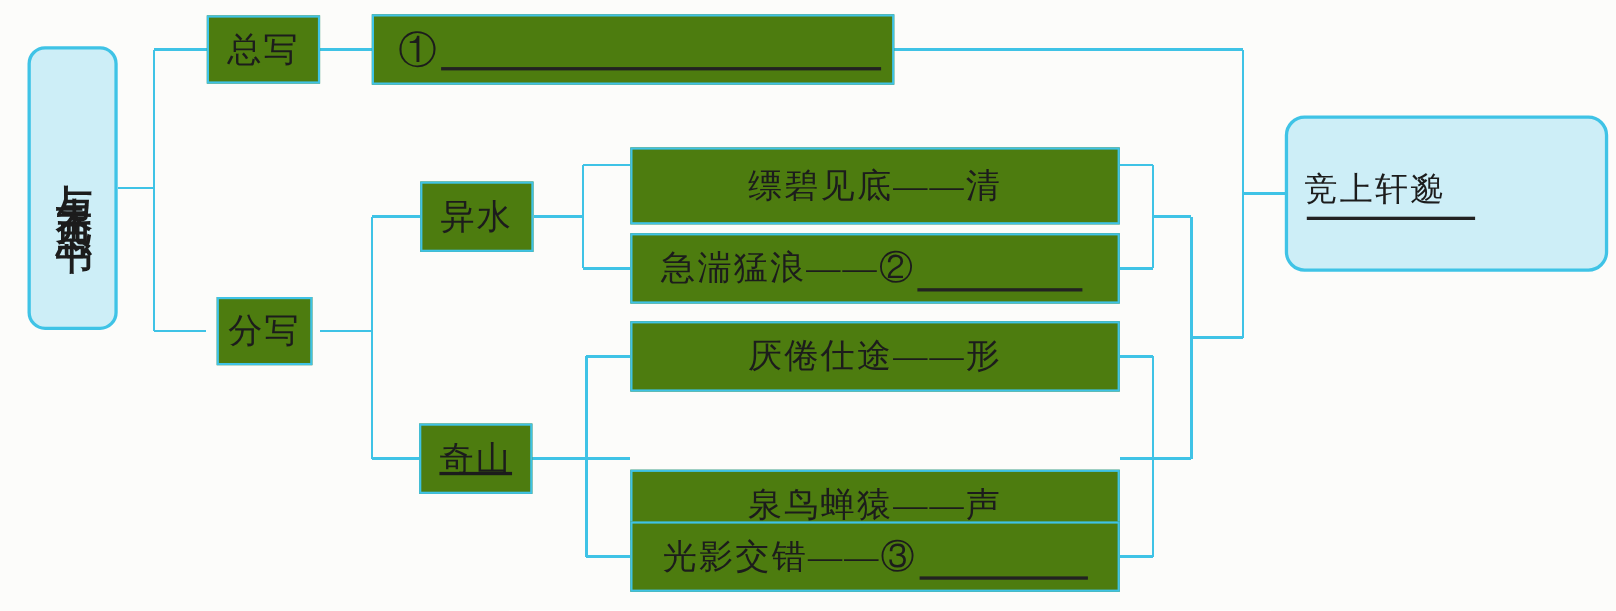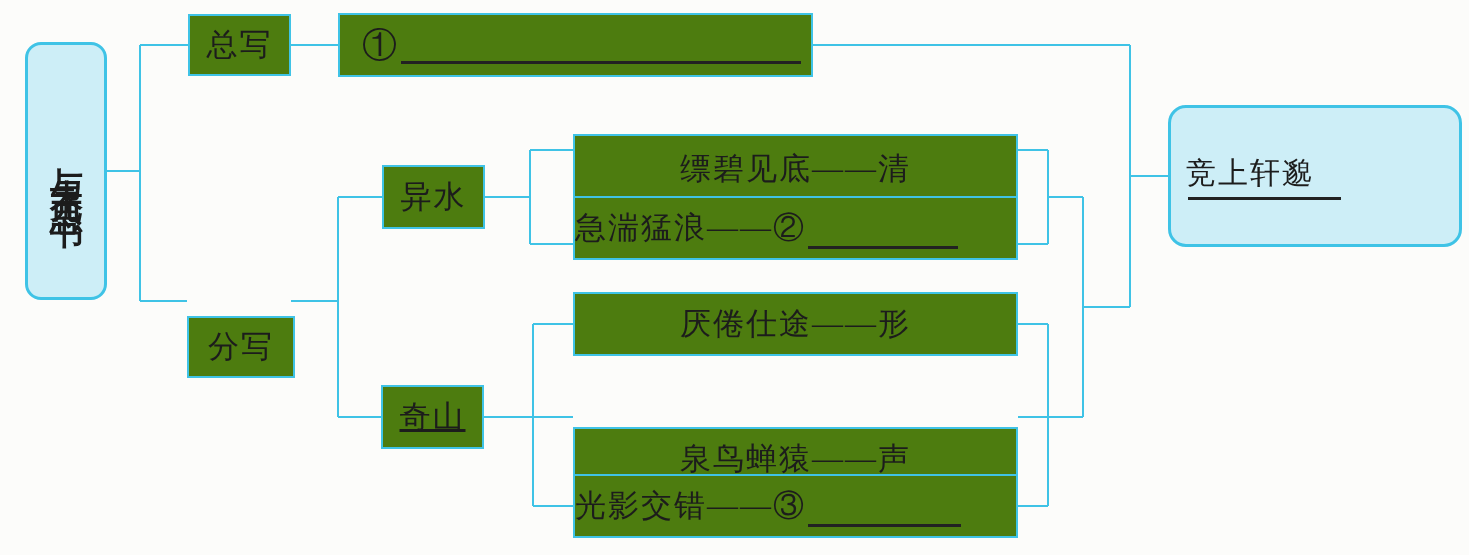--- a/index.html
+++ b/index.html
@@ -35,31 +35,31 @@
   .node--left{justify-content:flex-start;}
   .root-node{
     left:25px;top:42px;width:82px;height:258px;
     font-size:33px;font-weight:700;letter-spacing:0;
   }
   .root-text{
     writing-mode:vertical-lr;text-orientation:upright;
     letter-spacing:12px;line-height:1;
   }
   .n-zongxie{left:188px;top:14px;width:103px;height:62px;}
-  .n-fenxie{left:187px;top:270px;width:108px;height:62px;margin-top:46px;}
+  .n-fenxie{left:197px;top:270px;width:87px;height:62px;}
   .n-box1{left:338px;top:13px;width:475px;height:64px;padding-left:22px;}
   .n-box1 .circ{font-size:35px;letter-spacing:0;}
   .n-yishui{left:382px;top:165px;width:103px;height:64px;}
   .n-qishan{left:381px;top:385px;width:103px;height:64px;text-decoration:underline;}
   .sub{left:573px;width:445px;height:64px;}
   .n-w1{top:134px;height:70px;}
-  .n-w2{top:196px;}
+  .n-w2{top:212px;padding-left:26px;}
   .n-m1{top:292px;}
   .n-m2{top:385px;margin-top:42px;}
-  .n-m3{top:474px;}
+  .n-m3{top:474px;justify-content:center;}
   .blank{
     display:inline-block;
     border-bottom:3px solid var(--blank-line);
     align-self:flex-end;
   }
   .blank--b1{width:400px;margin-bottom:11px;margin-left:4px;}
   .blank--w2{width:150px;margin-bottom:9px;margin-left:2px;}
   .blank--m3{width:153px;margin-bottom:9px;margin-left:2px;}
   .blank--c{width:153px;margin-bottom:4px;margin-left:2px;}
   .conclusion-node{

